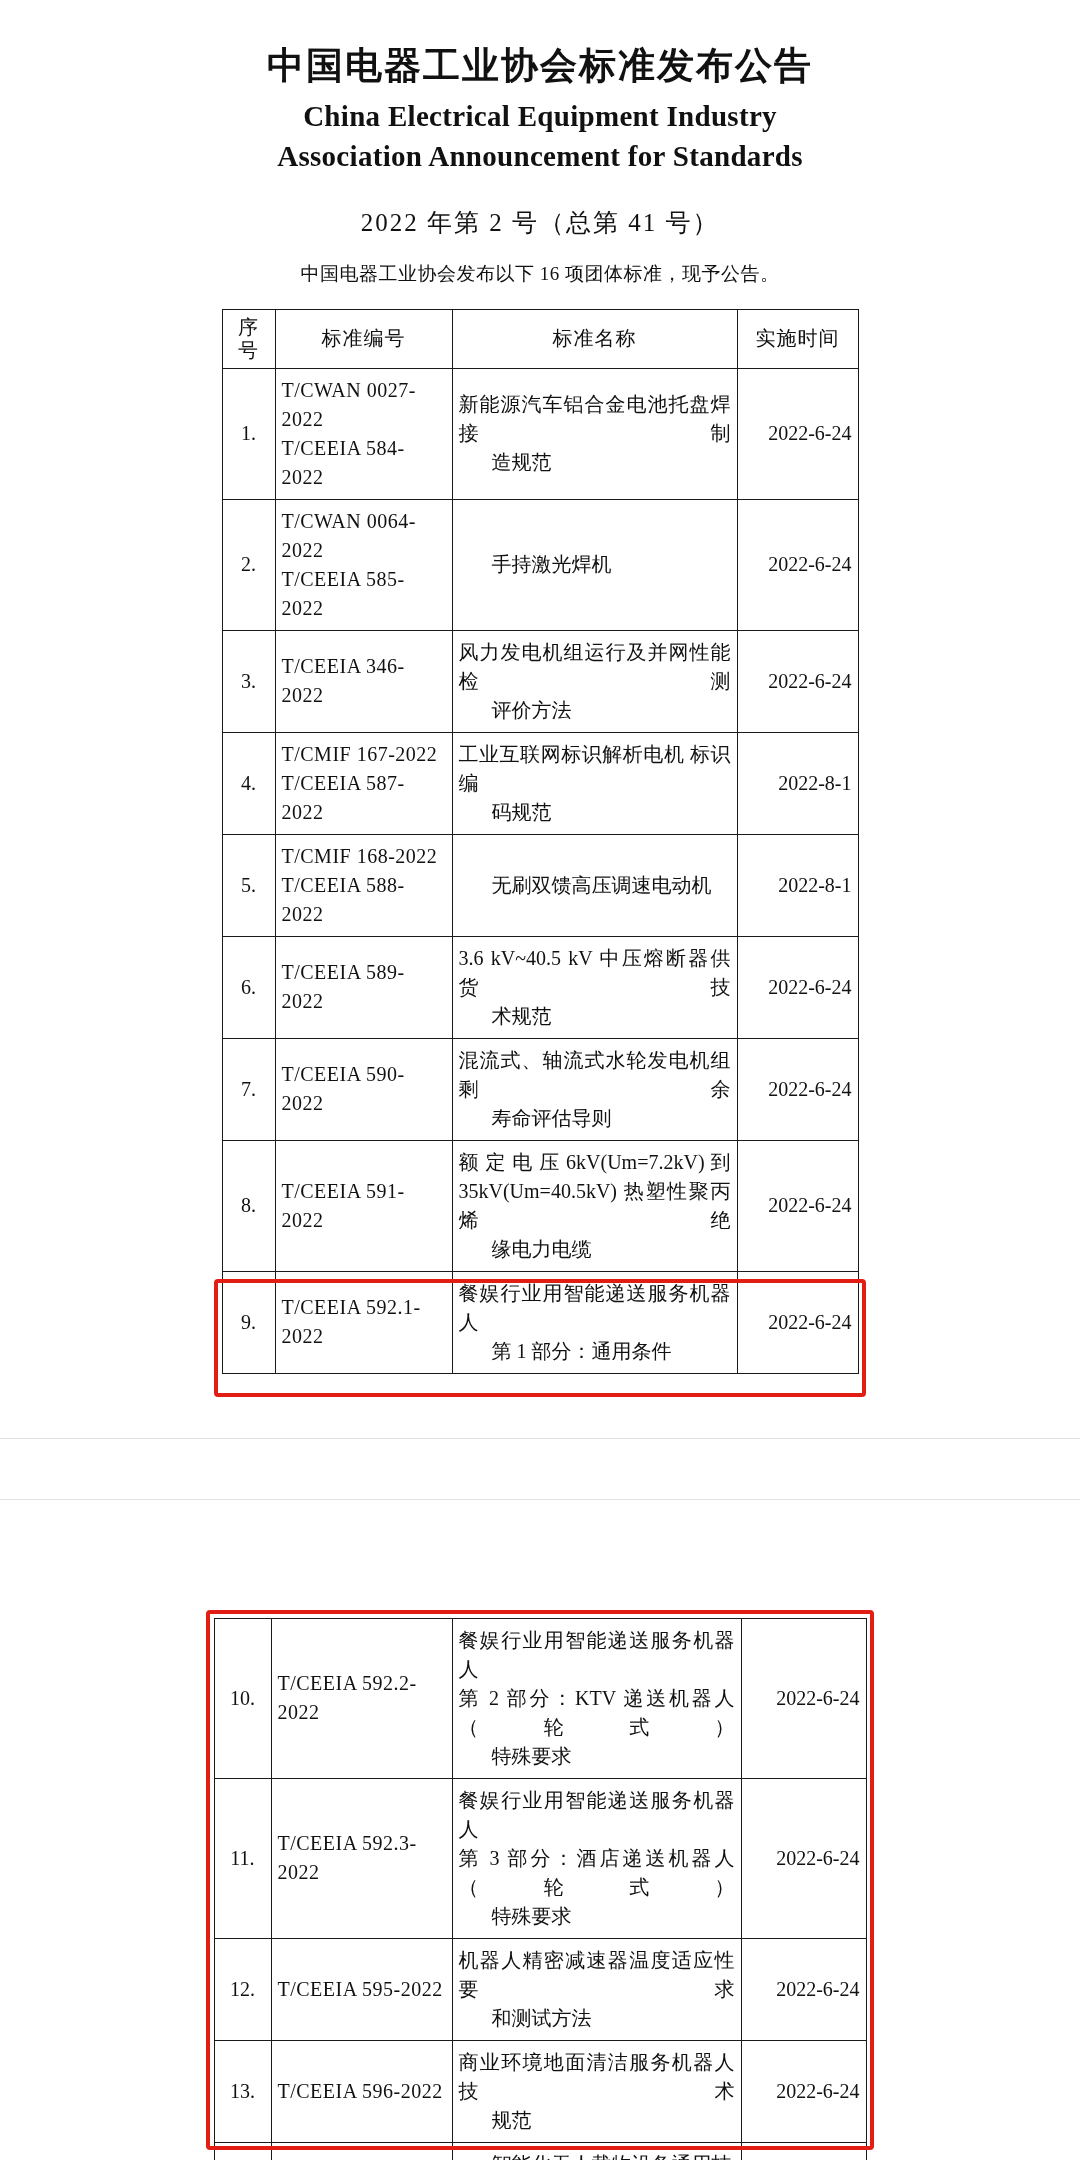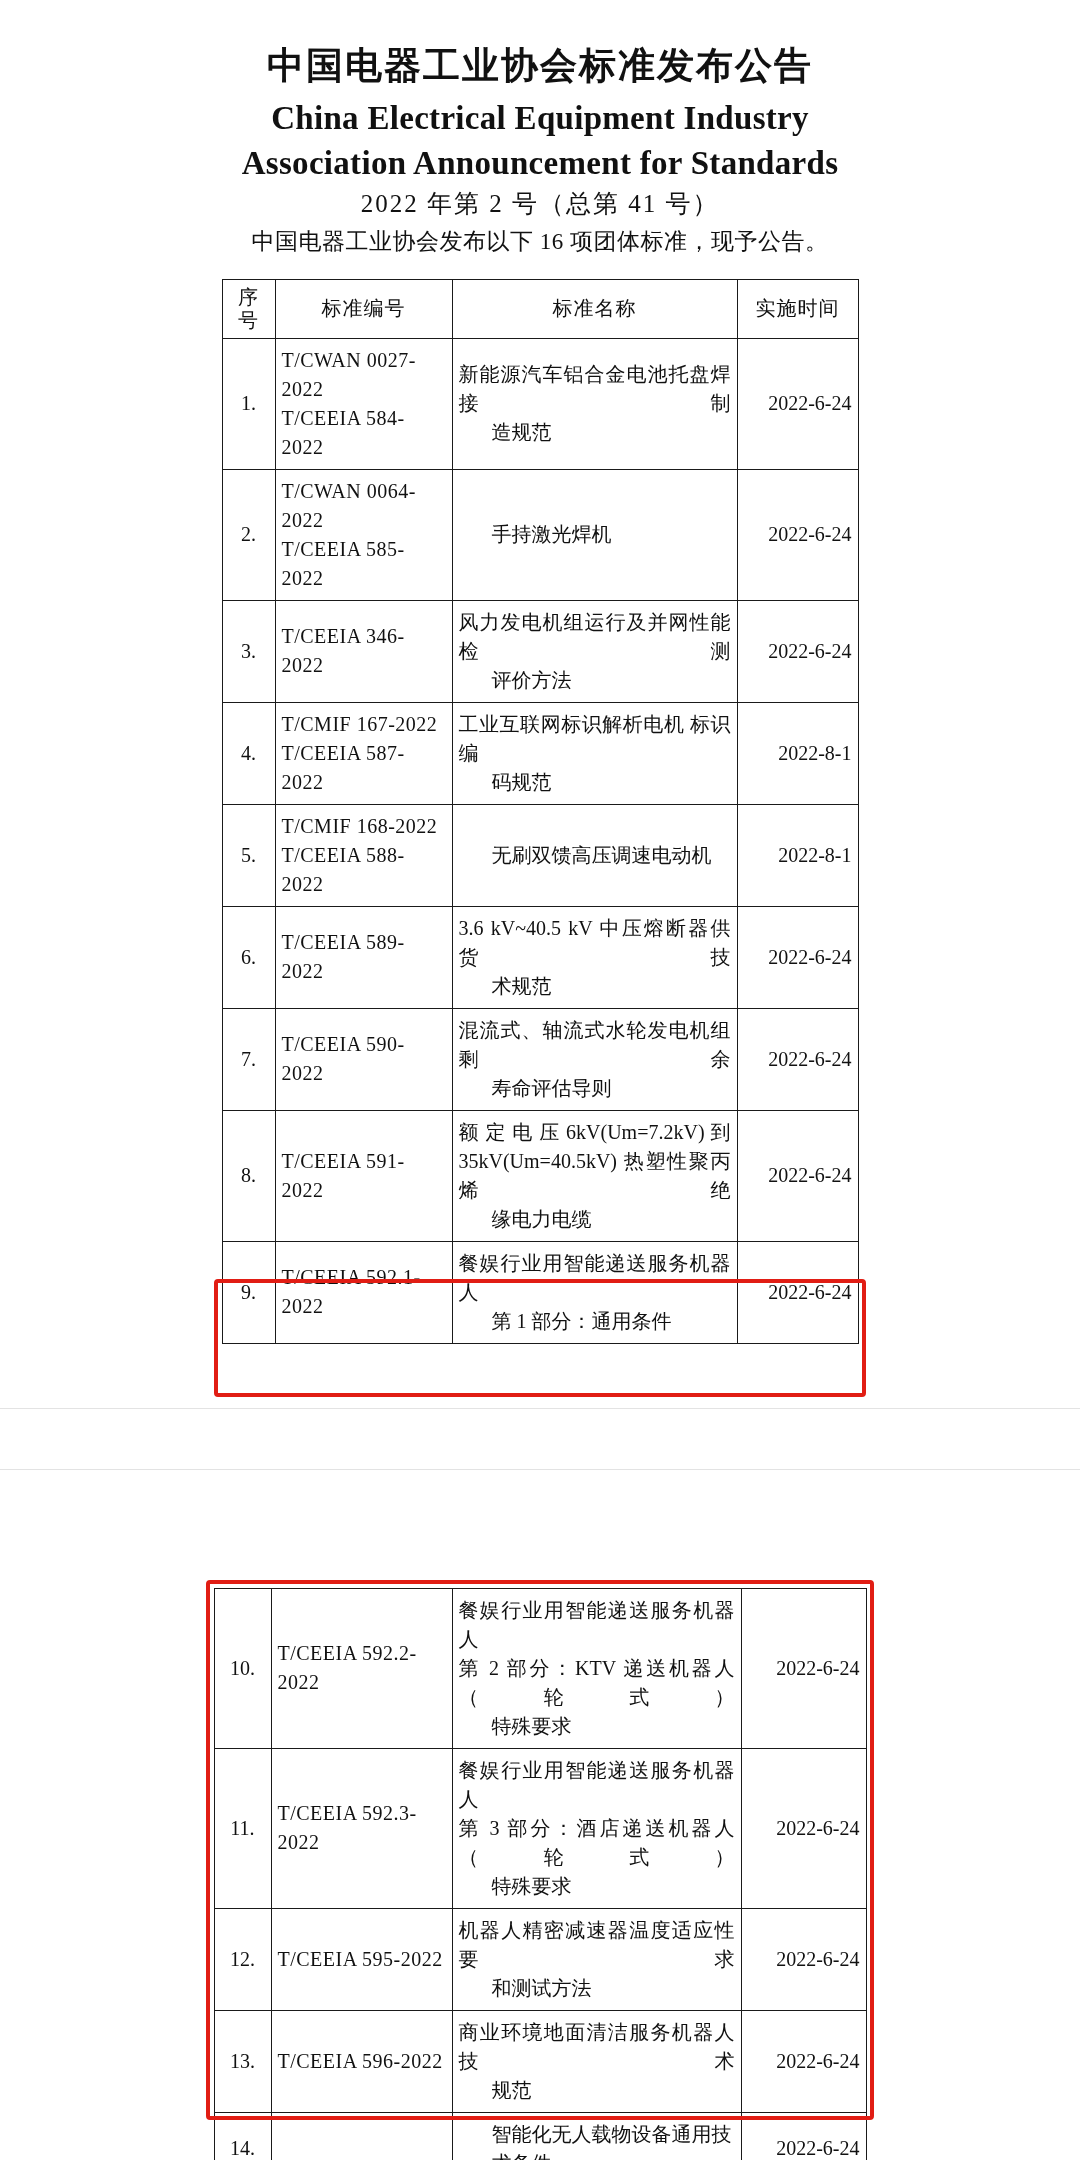--- a/index.html
+++ b/index.html
@@ -31,36 +31,37 @@
   .title-cn {
     font-family: "Liberation Serif", serif;
     font-size: 37px;
     font-weight: 700;
     letter-spacing: 2px;
     line-height: 1.5;
     margin: 8px 0 2px 0;
   }
   .title-en {
     font-family: "Liberation Serif", serif;
-    font-size: 33px;
+    font-size: 29px;
     font-weight: 700;
     line-height: 1.38;
     letter-spacing: 0.3px;
     margin: 0 auto;
     width: 720px;
   }
   .doc-number {
     font-size: 25px;
     letter-spacing: 2px;
+    margin-top: 30px;
     text-align: center;
   }
   .lead-paragraph {
-    font-size: 23px;
+    font-size: 19px;
     letter-spacing: 0.5px;
-    margin-top: 6px;
+    margin-top: 22px;
     text-align: center;
   }
 
   
   .std-table {
     border-collapse: collapse;
     margin: 22px auto 0 auto;
     width: 600px;
     table-layout: fixed;
   }

